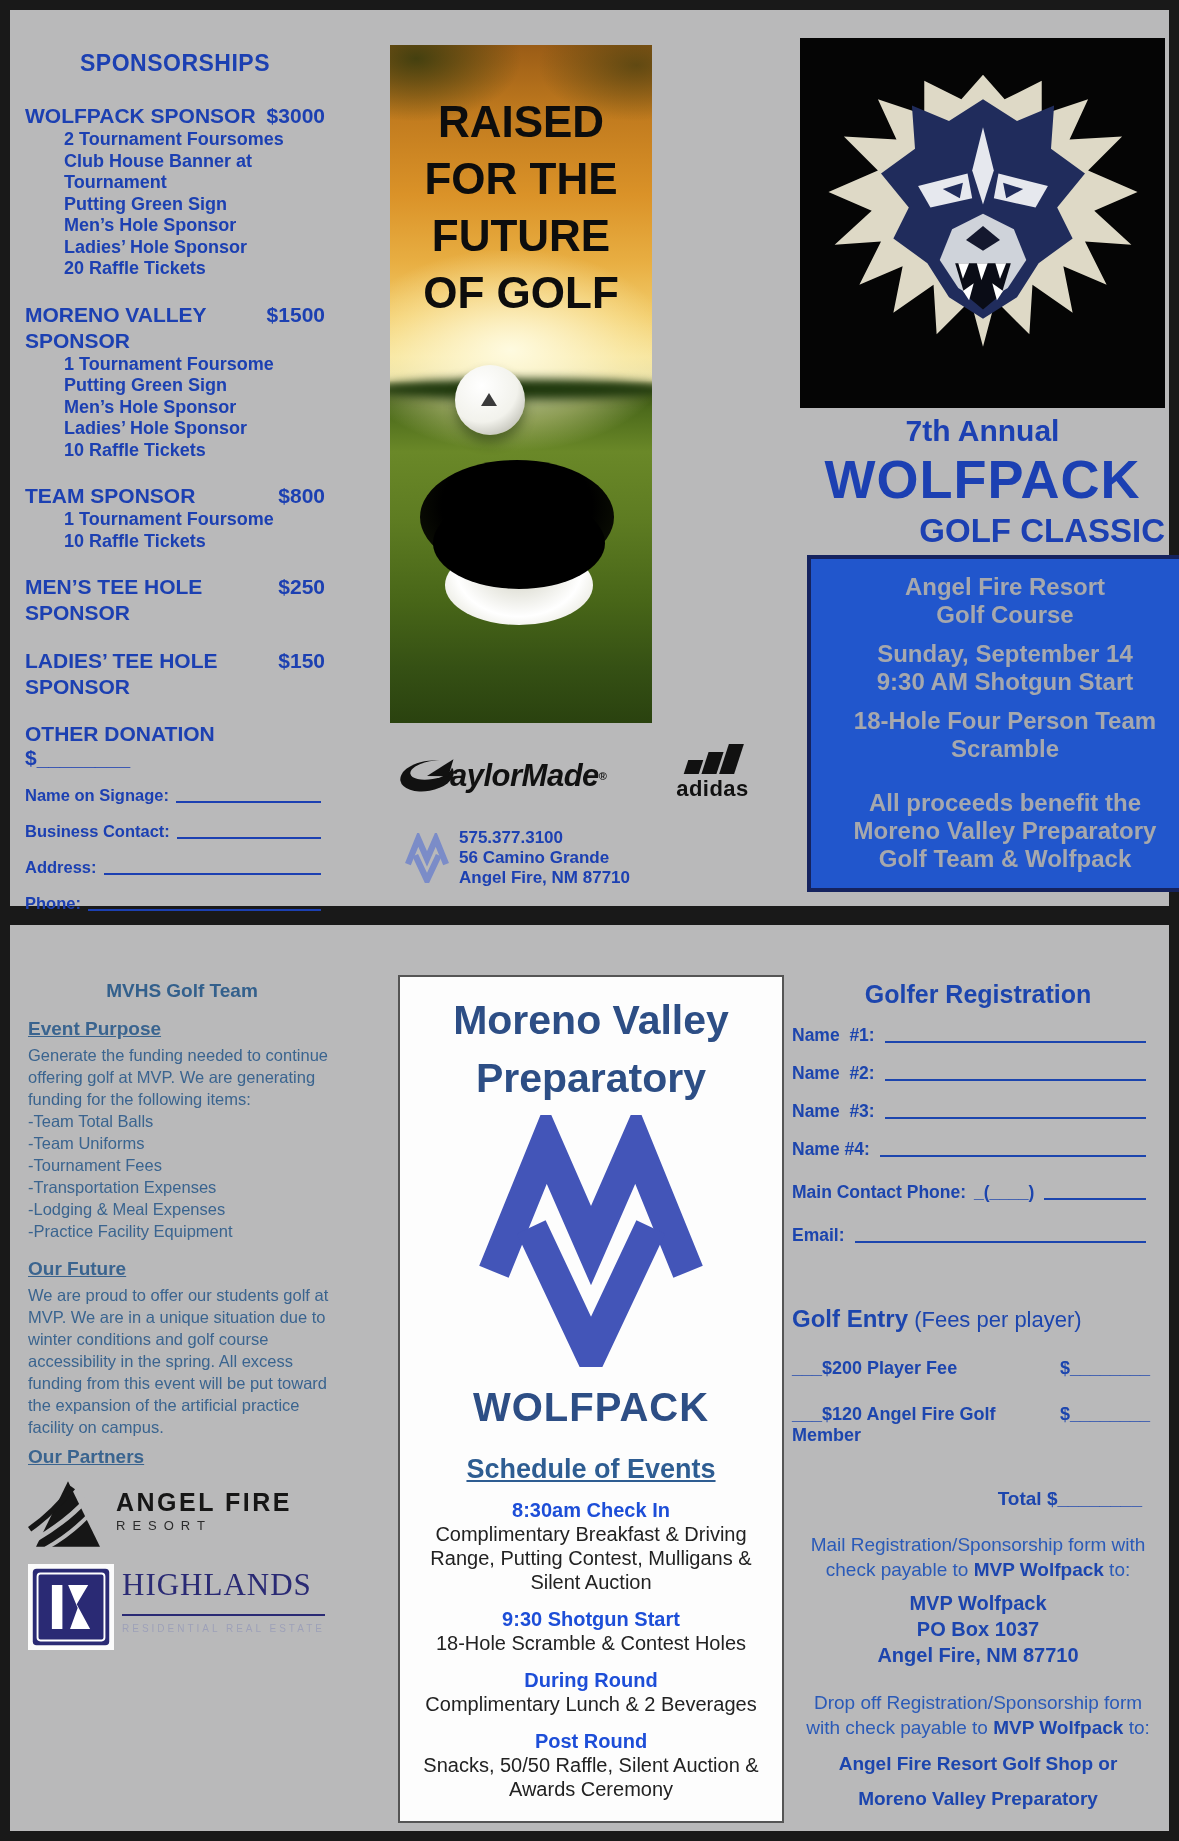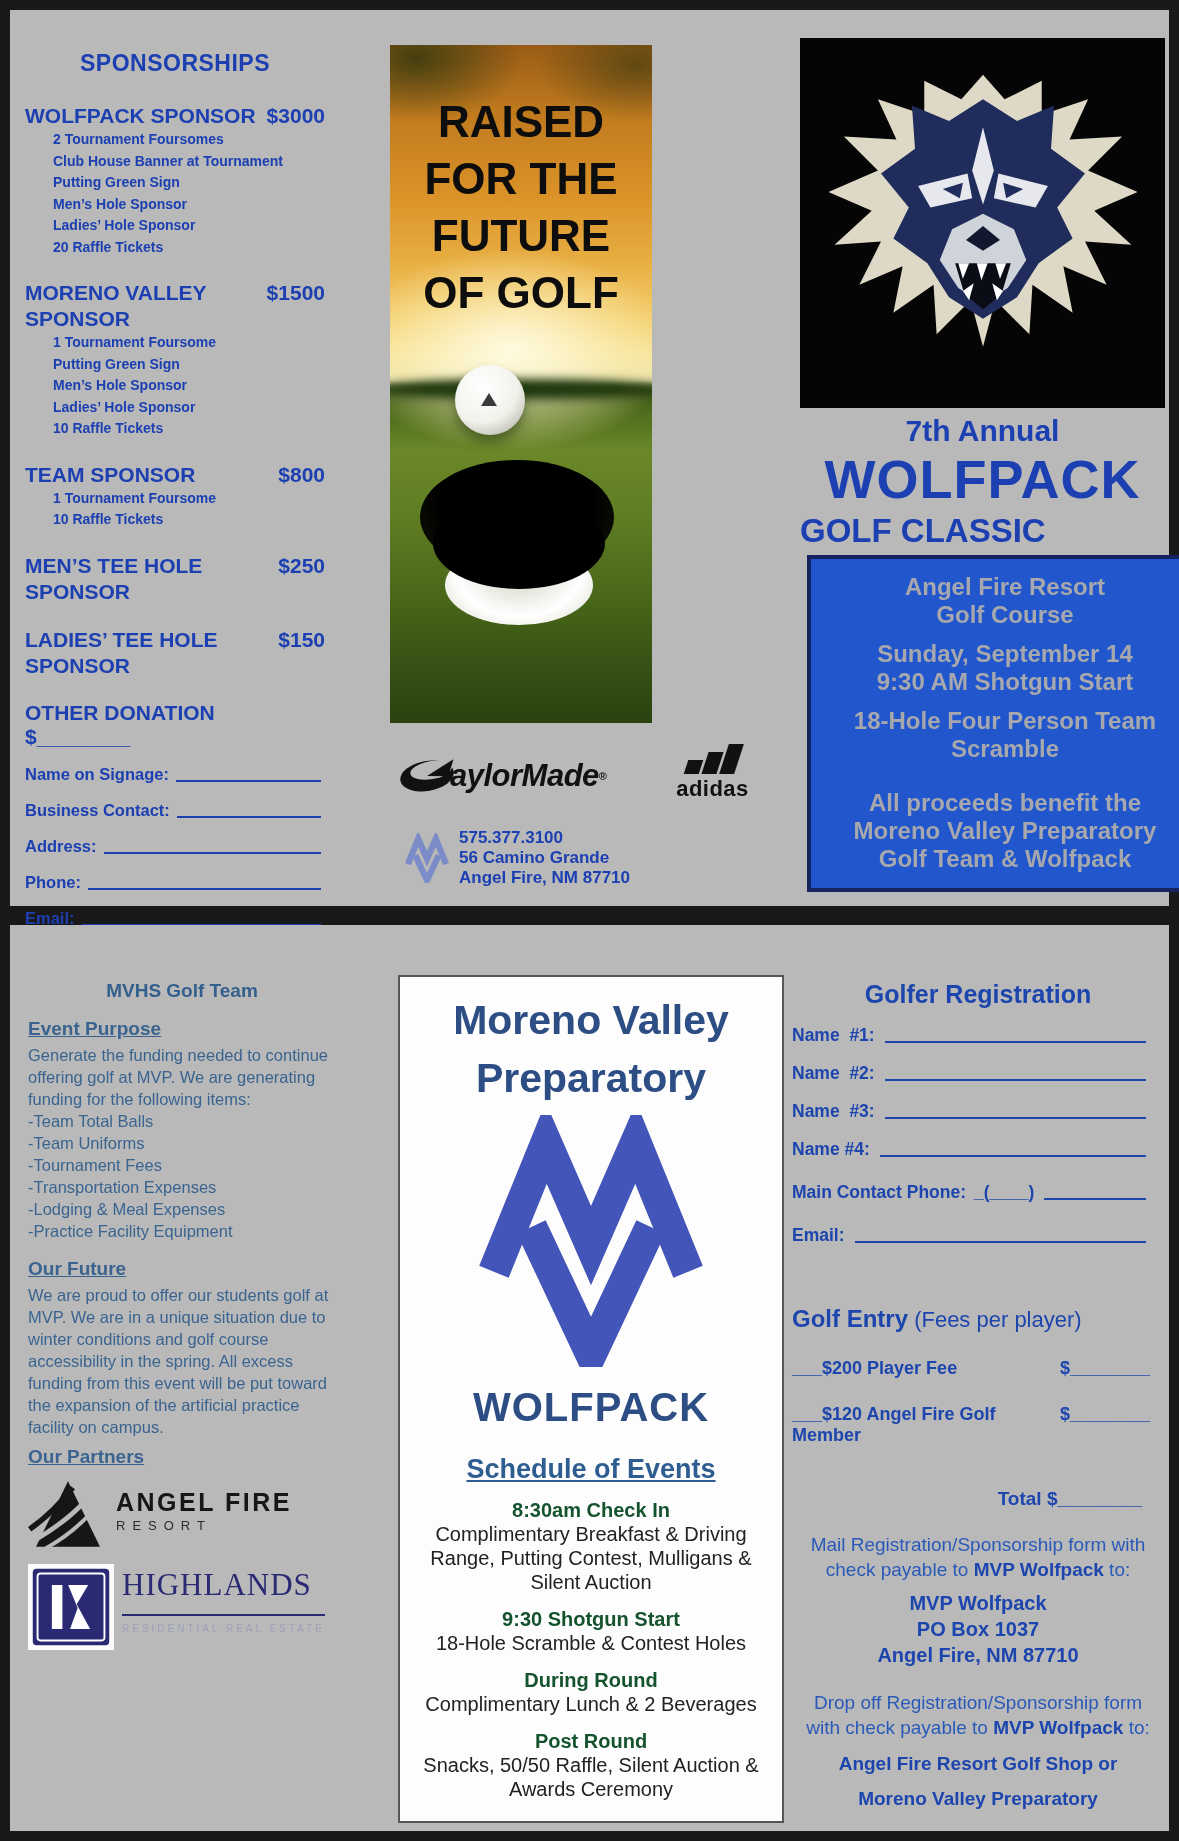--- a/index.html
+++ b/index.html
@@ -8,21 +8,21 @@
   .panel{position:absolute;left:10px;width:1159px;background:#b9b9ba;}
   #panel1{top:10px;height:896px;}
   #panel2{top:925px;height:906px;}
 
   
   .sp-col{position:absolute;left:15px;top:40px;width:300px;color:#1c40b2;}
   .sp-title{text-align:center;font-size:23px;font-weight:bold;margin-bottom:26px;letter-spacing:.5px;}
   .tier{margin-top:22px;}
   .tier:first-of-type{margin-top:0;}
   .tier-head{display:flex;justify-content:space-between;font-size:21px;font-weight:bold;line-height:26px;}
-  .benefits{margin-left:28px;font-size:14px;font-weight:bold;line-height:21.5px;}
+  .benefits{margin-left:39px;font-size:18px;font-weight:bold;line-height:21.5px;}
   .other-donation{margin-top:22px;font-size:21px;font-weight:bold;}
   .field-row{display:flex;align-items:flex-end;margin-top:15px;font-size:16.5px;font-weight:bold;line-height:21px;}
   .f-line{flex:1;border-bottom:2.5px solid #1c40b2;margin:0 4px 3px 7px;height:14px;}
   .thank-you{margin-top:26px;text-align:center;font-size:19px;font-weight:bold;}
 
   
   .photo{position:absolute;left:380px;top:35px;width:262px;height:678px;overflow:hidden;
     background:
       radial-gradient(ellipse 150px 90px at 10% 2%, rgba(52,58,14,.85), transparent 70%),
       radial-gradient(ellipse 140px 80px at 94% 3%, rgba(74,64,16,.75), transparent 70%),
@@ -55,21 +55,21 @@
   .contact{position:absolute;left:395px;top:818px;display:flex;align-items:center;gap:10px;}
   .contact-text{color:#1c40b2;font-size:17px;font-weight:bold;line-height:20px;}
 
   
   .wolfbox{position:absolute;left:790px;top:28px;width:365px;height:370px;background:#050505;
     display:flex;align-items:center;justify-content:center;}
   .annual{position:absolute;left:790px;top:404px;width:365px;text-align:center;
     font-size:30px;font-weight:bold;color:#1c40b2;}
   .event-name{position:absolute;left:780px;top:438px;width:385px;text-align:center;
     font-size:54px;font-weight:bold;color:#1c40b2;letter-spacing:1px;}
-  .event-sub{position:absolute;left:790px;top:502px;width:365px;text-align:left;
+  .event-sub{position:absolute;left:790px;top:502px;width:365px;text-align:right;
     font-size:33px;font-weight:bold;color:#1c40b2;}
   .infobox{position:absolute;left:797px;top:545px;width:396px;height:337px;box-sizing:border-box;
     background:#2156cc;border:4px solid #15235f;color:#a6a8ad;
     text-align:center;font-size:24px;font-weight:bold;line-height:28px;padding:14px 6px;}
   .infobox .para{margin-bottom:11px;}
   .infobox .para.last{margin-top:26px;}
 
   
   .about-col{position:absolute;left:18px;top:55px;width:308px;color:#3a648f;font-size:16.5px;line-height:22px;}
   .about-title{text-align:center;font-size:19px;font-weight:bold;color:#33608c;}
@@ -89,21 +89,21 @@
   .hl-sub{font-size:10px;color:#8f94b8;letter-spacing:3px;margin-top:2px;opacity:.65;}
 
   
   .schoolbox{position:absolute;left:388px;top:50px;width:386px;height:848px;box-sizing:border-box;
     background:#fdfdfd;border:2px solid #555;text-align:center;}
   .school-name{font-size:41px;line-height:58px;font-weight:bold;color:#2d4e85;margin-top:14px;}
   .mv-big{margin-top:8px;}
   .mascot{font-size:40px;font-weight:bold;color:#2d4e85;letter-spacing:1px;margin-top:14px;}
   .sch-title{font-size:27px;font-weight:bold;color:#2e5d92;text-decoration:underline;margin-top:24px;}
   .sch-entry{margin-top:13px;}
-  .sch-time{font-size:20px;font-weight:bold;color:#14532d;line-height:24px;}
+  .sch-time{font-size:20px;font-weight:bold;color:#1d4ed8;line-height:24px;}
   .sch-detail{font-size:20px;color:#222;line-height:24px;width:352px;margin:0 auto;}
 
   
   .reg-col{position:absolute;left:782px;top:55px;width:372px;color:#1c45ae;}
   .reg-title{text-align:center;font-size:25px;font-weight:bold;}
   .reg-row{display:flex;align-items:flex-end;margin-top:14px;font-size:17.5px;font-weight:bold;line-height:24px;}
   .reg-label{white-space:pre;}
   .reg-line{flex:1;border-bottom:2.5px solid #1c45ae;margin:0 18px 4px 10px;height:14px;}
   .reg-row.phone{margin-top:19px;}
   .reg-row.email{margin-top:19px;}

